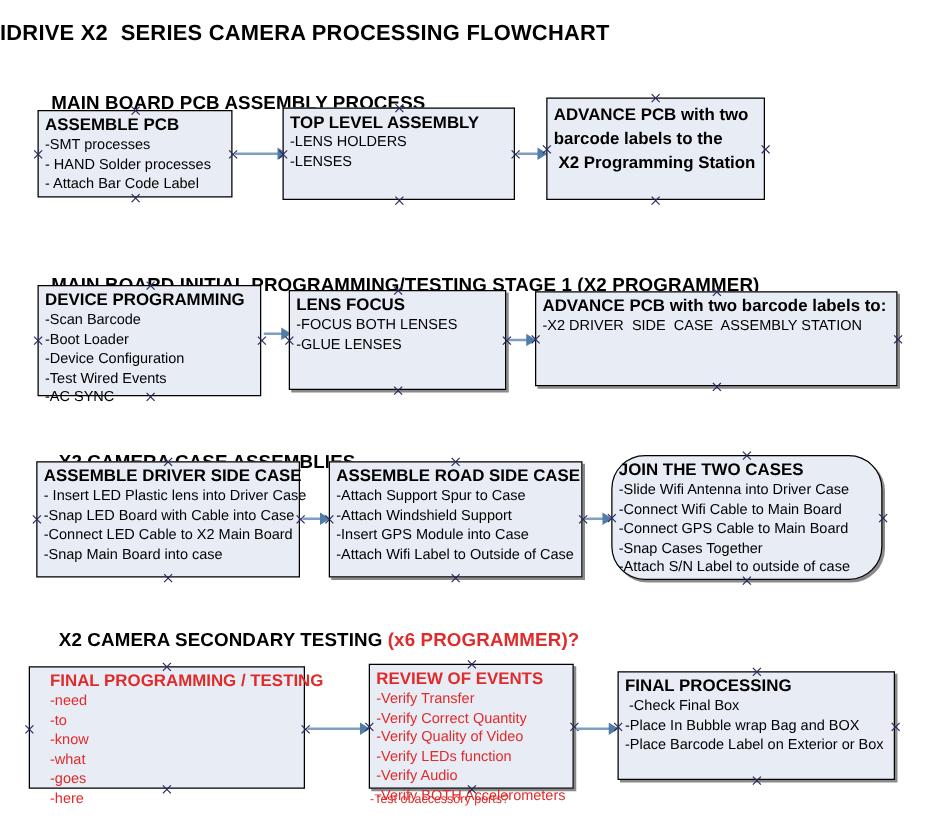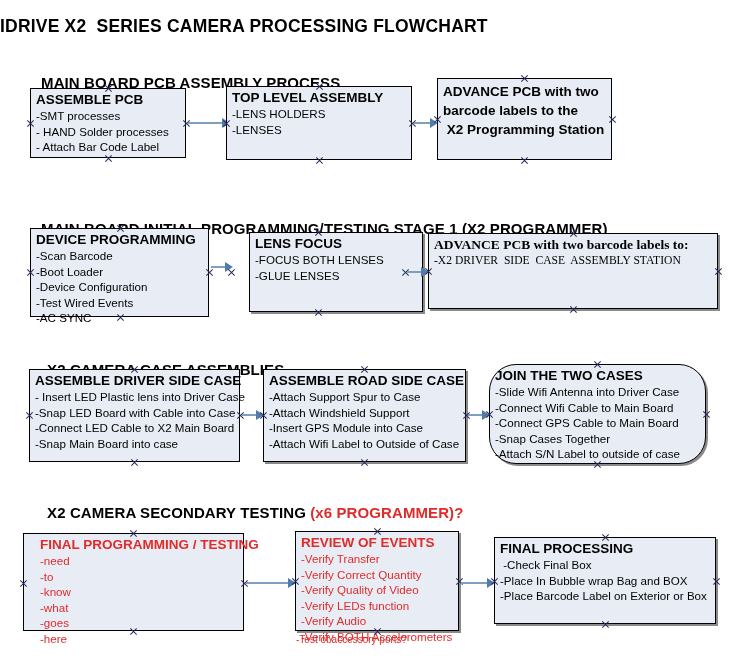--- a/index.html
+++ b/index.html
@@ -203,36 +203,36 @@
   <div class="handle" style="left:120px; top:228px;"></div>
   <div class="handle" style="left:120px; top:317px;"></div>
   <div class="handle" style="left:30px;  top:272px;"></div>
   <div class="handle" style="left:209px; top:272px;"></div>
 
   <div class="connector" style="left:211px; top:262px; width:22px;">
     <div class="shaft"></div>
     <div class="head"></div>
   </div>
 
-  <div class="node shadowed" style="left:231px; top:232px; width:174px; height:80px;margin-left:18px;">
+  <div class="node shadowed" style="left:231px; top:232px; width:174px; height:80px;">
     <div class="node-title">LENS FOCUS</div>
     <div class="node-line">-FOCUS BOTH LENSES</div>
     <div class="node-line">-GLUE LENSES</div>
   </div>
   <div class="handle" style="left:318px; top:232px;"></div>
   <div class="handle" style="left:318px; top:312px;"></div>
   <div class="handle" style="left:231px; top:272px;"></div>
   <div class="handle" style="left:405px; top:272px;"></div>
 
   <div class="connector" style="left:407px; top:267px; width:22px;">
     <div class="shaft"></div>
     <div class="head"></div>
   </div>
 
-  <div class="node shadowed" style="left:428px; top:233px; width:290px; height:76px;font-family:Liberation Serif, serif;">
+  <div class="node shadowed" style="left:428px; top:233px; width:290px; height:76px;">
     <div class="node-title">ADVANCE PCB with two barcode labels to:</div>
     <div class="node-line">-X2 DRIVER  SIDE  CASE  ASSEMBLY STATION</div>
   </div>
   <div class="handle" style="left:573px; top:233px;"></div>
   <div class="handle" style="left:573px; top:309px;"></div>
   <div class="handle" style="left:428px; top:271px;"></div>
   <div class="handle" style="left:718px; top:271px;"></div>
 
   <div class="section-title" style="left:30px; top:344px;">
     <span>X2 CAMERA CASE ASSEMBLIES</span><span class="accent"></span>

